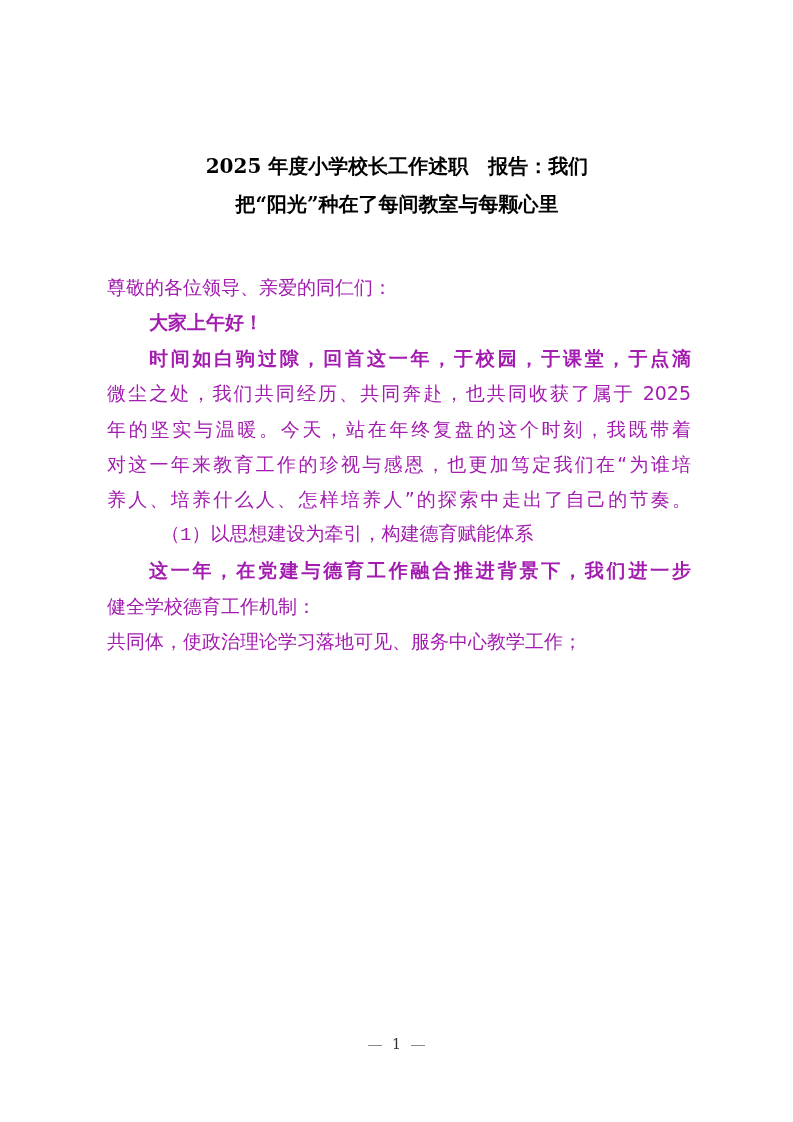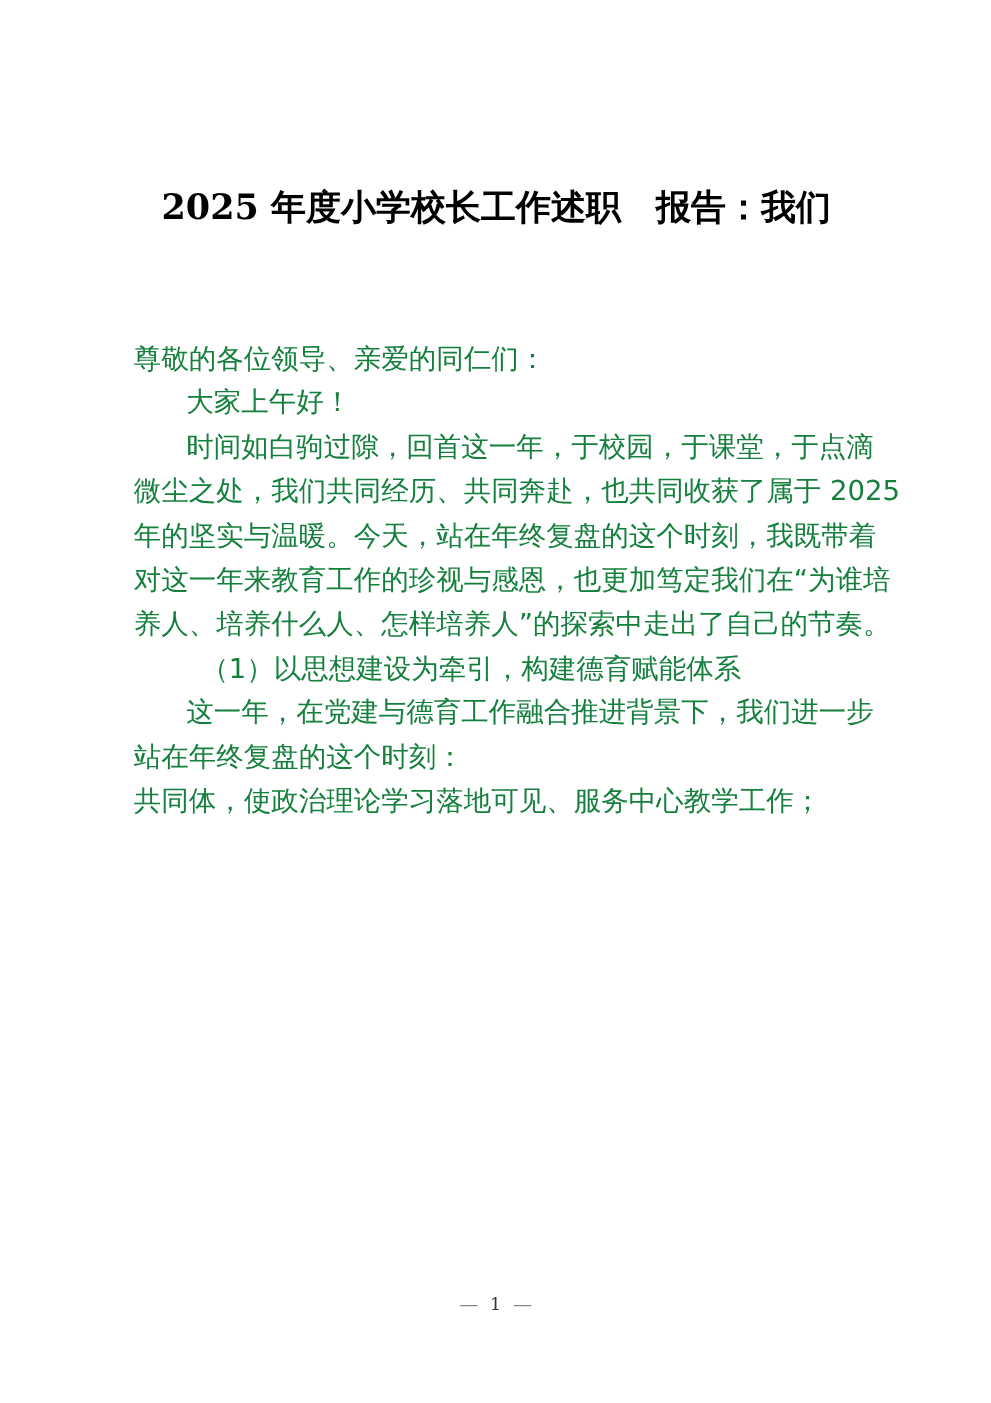--- a/index.html
+++ b/index.html
@@ -24,54 +24,56 @@
     }
     .title {
       position: absolute;
       left: 100px;
       top: 147px;
       width: 594px;
       margin: 0;
       text-align: center;
       font-family: "DejaVu Serif", "Liberation Serif", serif;
       font-weight: bold;
-      font-size: 28px;
+      font-size: 20px;
       line-height: 38px;
       letter-spacing: 0px;
       color: #000;
     }
     .title span {
       display: block;
       white-space: nowrap;
     }
     .body-text {
       position: absolute;
       left: 107px;
       top: 270px;
       width: 584px;
       font-family: "DejaVu Sans", "Liberation Sans", sans-serif;
-      font-size: 22px;
+      font-size: 19px;
       line-height: 35.4px;
-      color: #15803d;
+      color: #a21caf;
     }
     .line {
       display: block;
       white-space: nowrap;
       height: 35.4px;
       text-align: justify;
       text-align-last: justify;
     }
     .line.last {
       text-align-last: left;
     }
     .indent {
       padding-left: 42px;
+      font-weight: bold;
     }
     .indent-sub {
       padding-left: 54px;
+      font-family: Liberation Mono, monospace;
     }
     .heading {
       font-weight: bold;
       text-align-last: left;
     }
     .page-number {
       position: absolute;
       left: 0;
       width: 793px;
       top: 1036px;
@@ -89,20 +91,21 @@
       margin: 0 6px;
     }
   </style>
 </head>
 <body>
 
 <div class="page">
 
   <h1 class="title">
     <span>2025 年度小学校长工作述职　报告：我们</span>
+    <span>把“阳光”种在了每间教室与每颗心里</span>
   </h1>
 
   <div class="body-text">
 
     <div>
       <span class="line last">尊敬的各位领导、亲爱的同仁们：</span>
     </div>
 
     <div>
       <span class="line last indent">大家上午好！</span>
@@ -118,21 +121,21 @@
 
 
 
 
     <div>
       <span class="line last indent-sub">（1）以思想建设为牵引，构建德育赋能体系</span>
     </div>
 
     <div>
       <span class="line indent">这一年，在党建与德育工作融合推进背景下，我们进一步</span>
-      <span class="line last">站在年终复盘的这个时刻：</span>
+      <span class="line last">健全学校德育工作机制：</span>
     </div>
 
     <div>
       <span class="line last">共同体，使政治理论学习落地可见、服务中心教学工作；</span>
     </div>
 
   </div>
 
   <div class="page-number">
     <span class="dash"></span>

